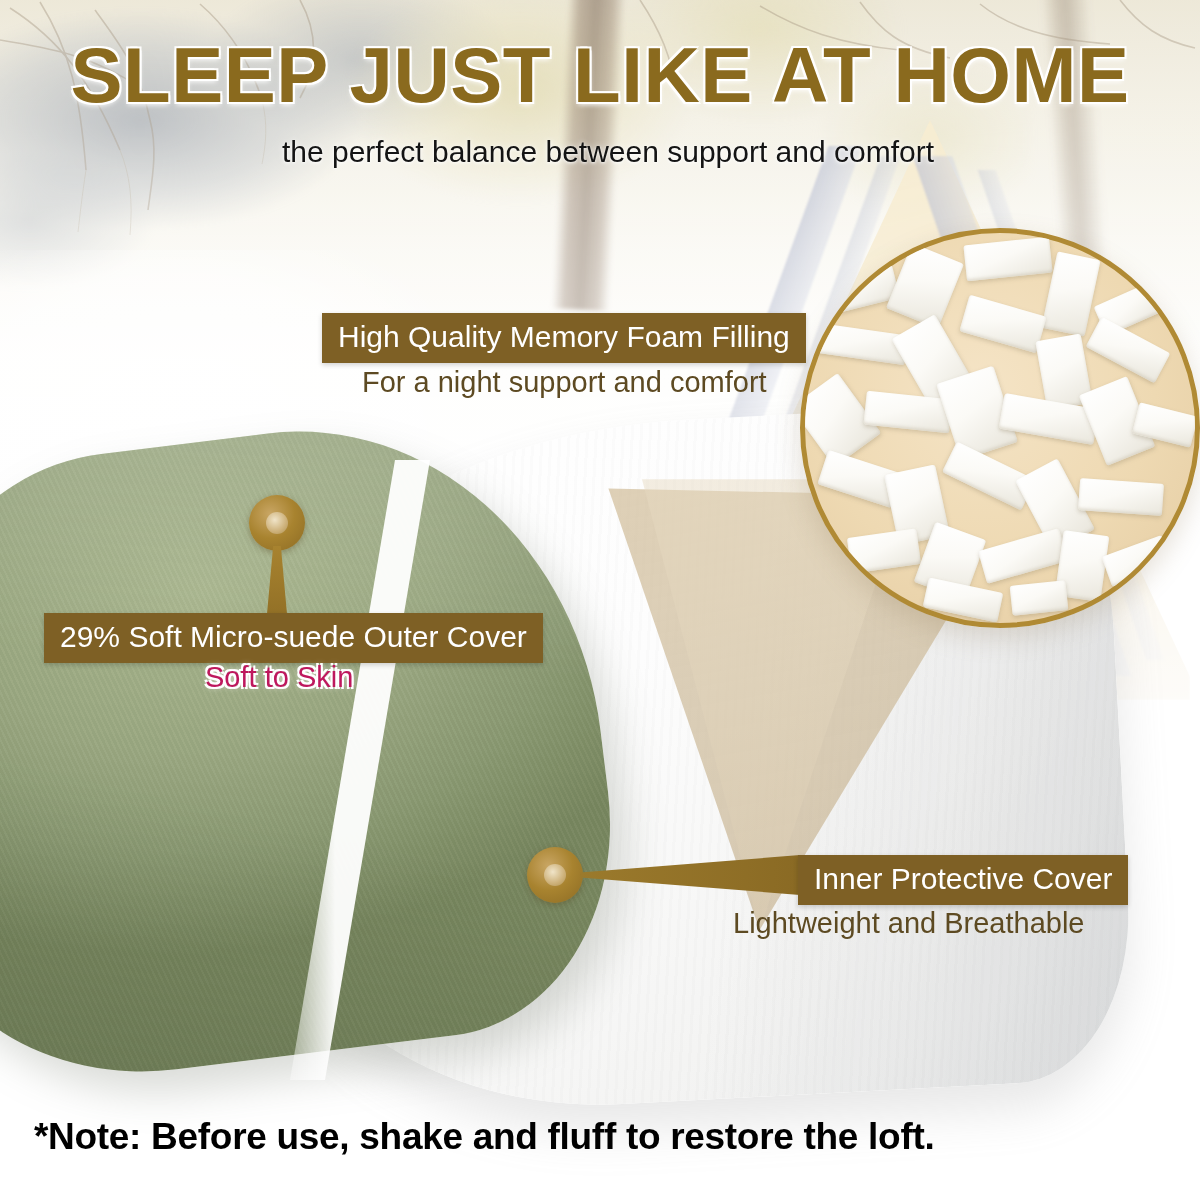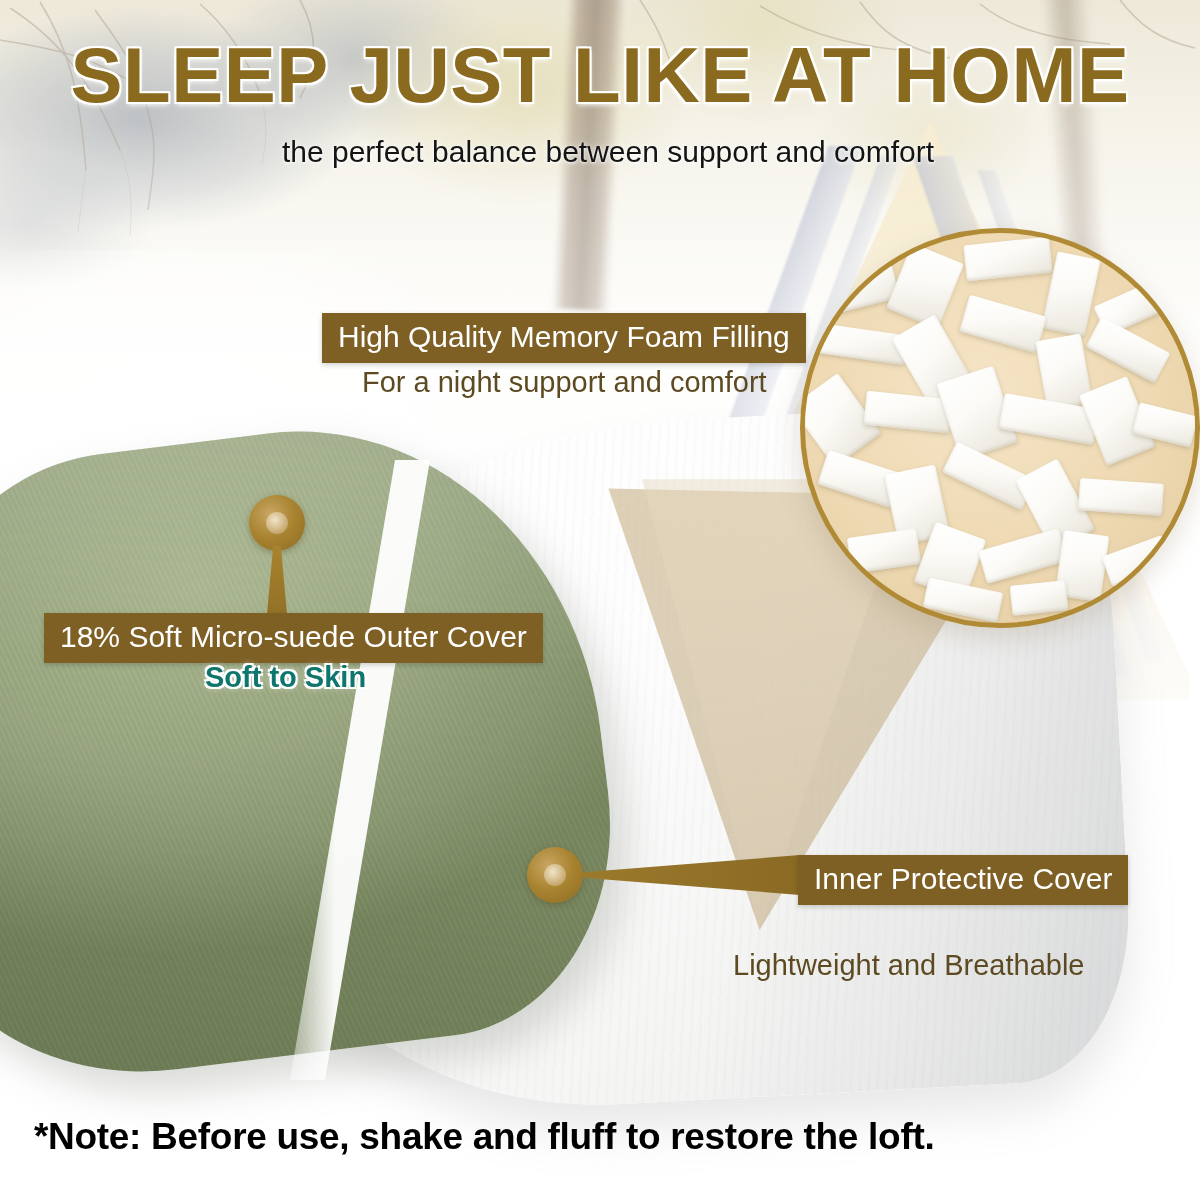--- a/index.html
+++ b/index.html
@@ -236,25 +236,25 @@
     white-space: nowrap;
     box-shadow: 0 2px 5px rgba(0,0,0,.18);
   }
   .sublabel {
     position: absolute;
     font-size: 29px;
     color: #5d4a22;
     white-space: nowrap;
   }
   .sublabel.onphoto {
-    color: #0f766e;
+    color: #be185d;
     text-shadow:
       -2px -2px 0 #fff, 2px -2px 0 #fff, -2px 2px 0 #fff, 2px 2px 0 #fff,
       0 0 7px rgba(255,255,255,.95);
-    font-weight: bold;
+    font-weight: normal;
   }
 
   
   .footnote {
     position: absolute; left: 34px; top: 1116px;
     font-size: 37px;
     font-weight: bold;
     color: #000000;
     white-space: nowrap;
     letter-spacing: -0.3px;
@@ -354,26 +354,26 @@
   </div>
 
   <div>
     <div class="badge" style="left:322px; top:313px;">High Quality Memory Foam Filling</div>
     <div class="sublabel" style="left:345px; top:366px;margin-left:17px;">For a night support and comfort</div>
   </div>
 
   <div>
     <div class="dot" style="left:249px; top:495px;"></div>
     <div class="stem-v" style="left:265px; top:546px;"></div>
-    <div class="badge" style="left:44px; top:613px;">18% Soft Micro-suede Outer Cover</div>
+    <div class="badge" style="left:44px; top:613px;">29% Soft Micro-suede Outer Cover</div>
     <div class="sublabel onphoto" style="left:205px; top:661px;">Soft to Skin</div>
   </div>
 
   <div>
     <div class="dot" style="left:527px; top:847px;"></div>
     <div class="stem-h" style="left:580px; top:855px;"></div>
     <div class="badge" style="left:798px; top:855px;">Inner Protective Cover</div>
-    <div class="sublabel" style="left:733px; top:949px;">Lightweight and Breathable</div>
+    <div class="sublabel" style="left:733px; top:907px;">Lightweight and Breathable</div>
   </div>
 
   <div class="footnote">*Note: Before use, shake and fluff to restore the loft.</div>
 
 </div>
 
 </body></html>

